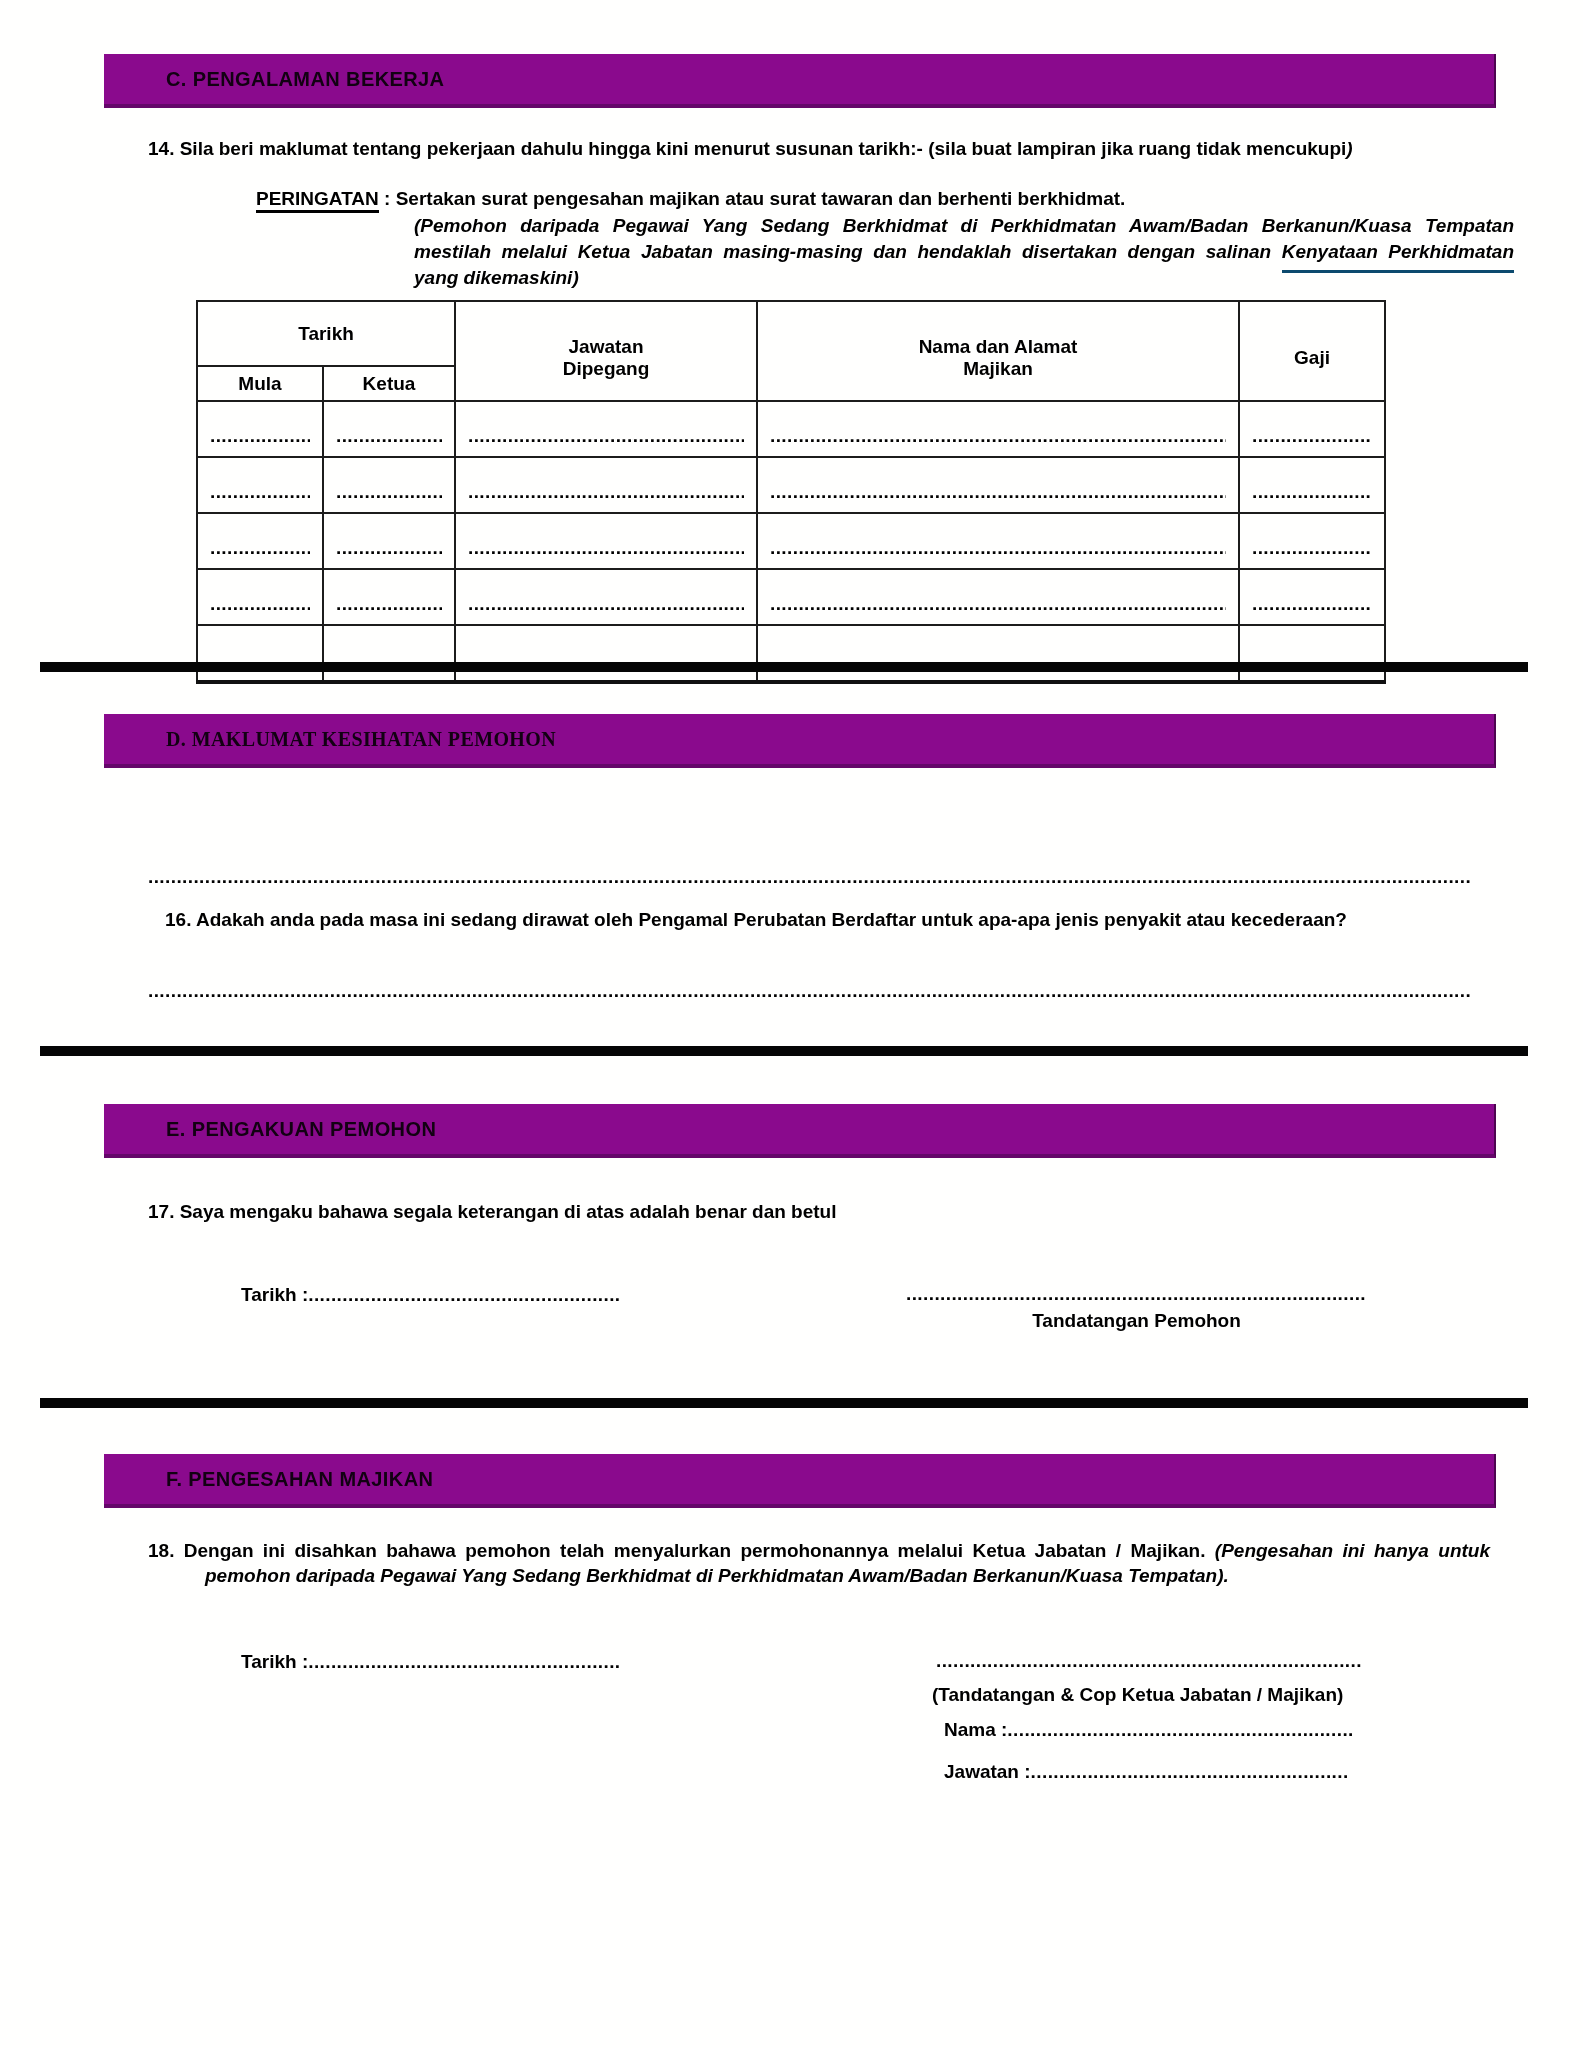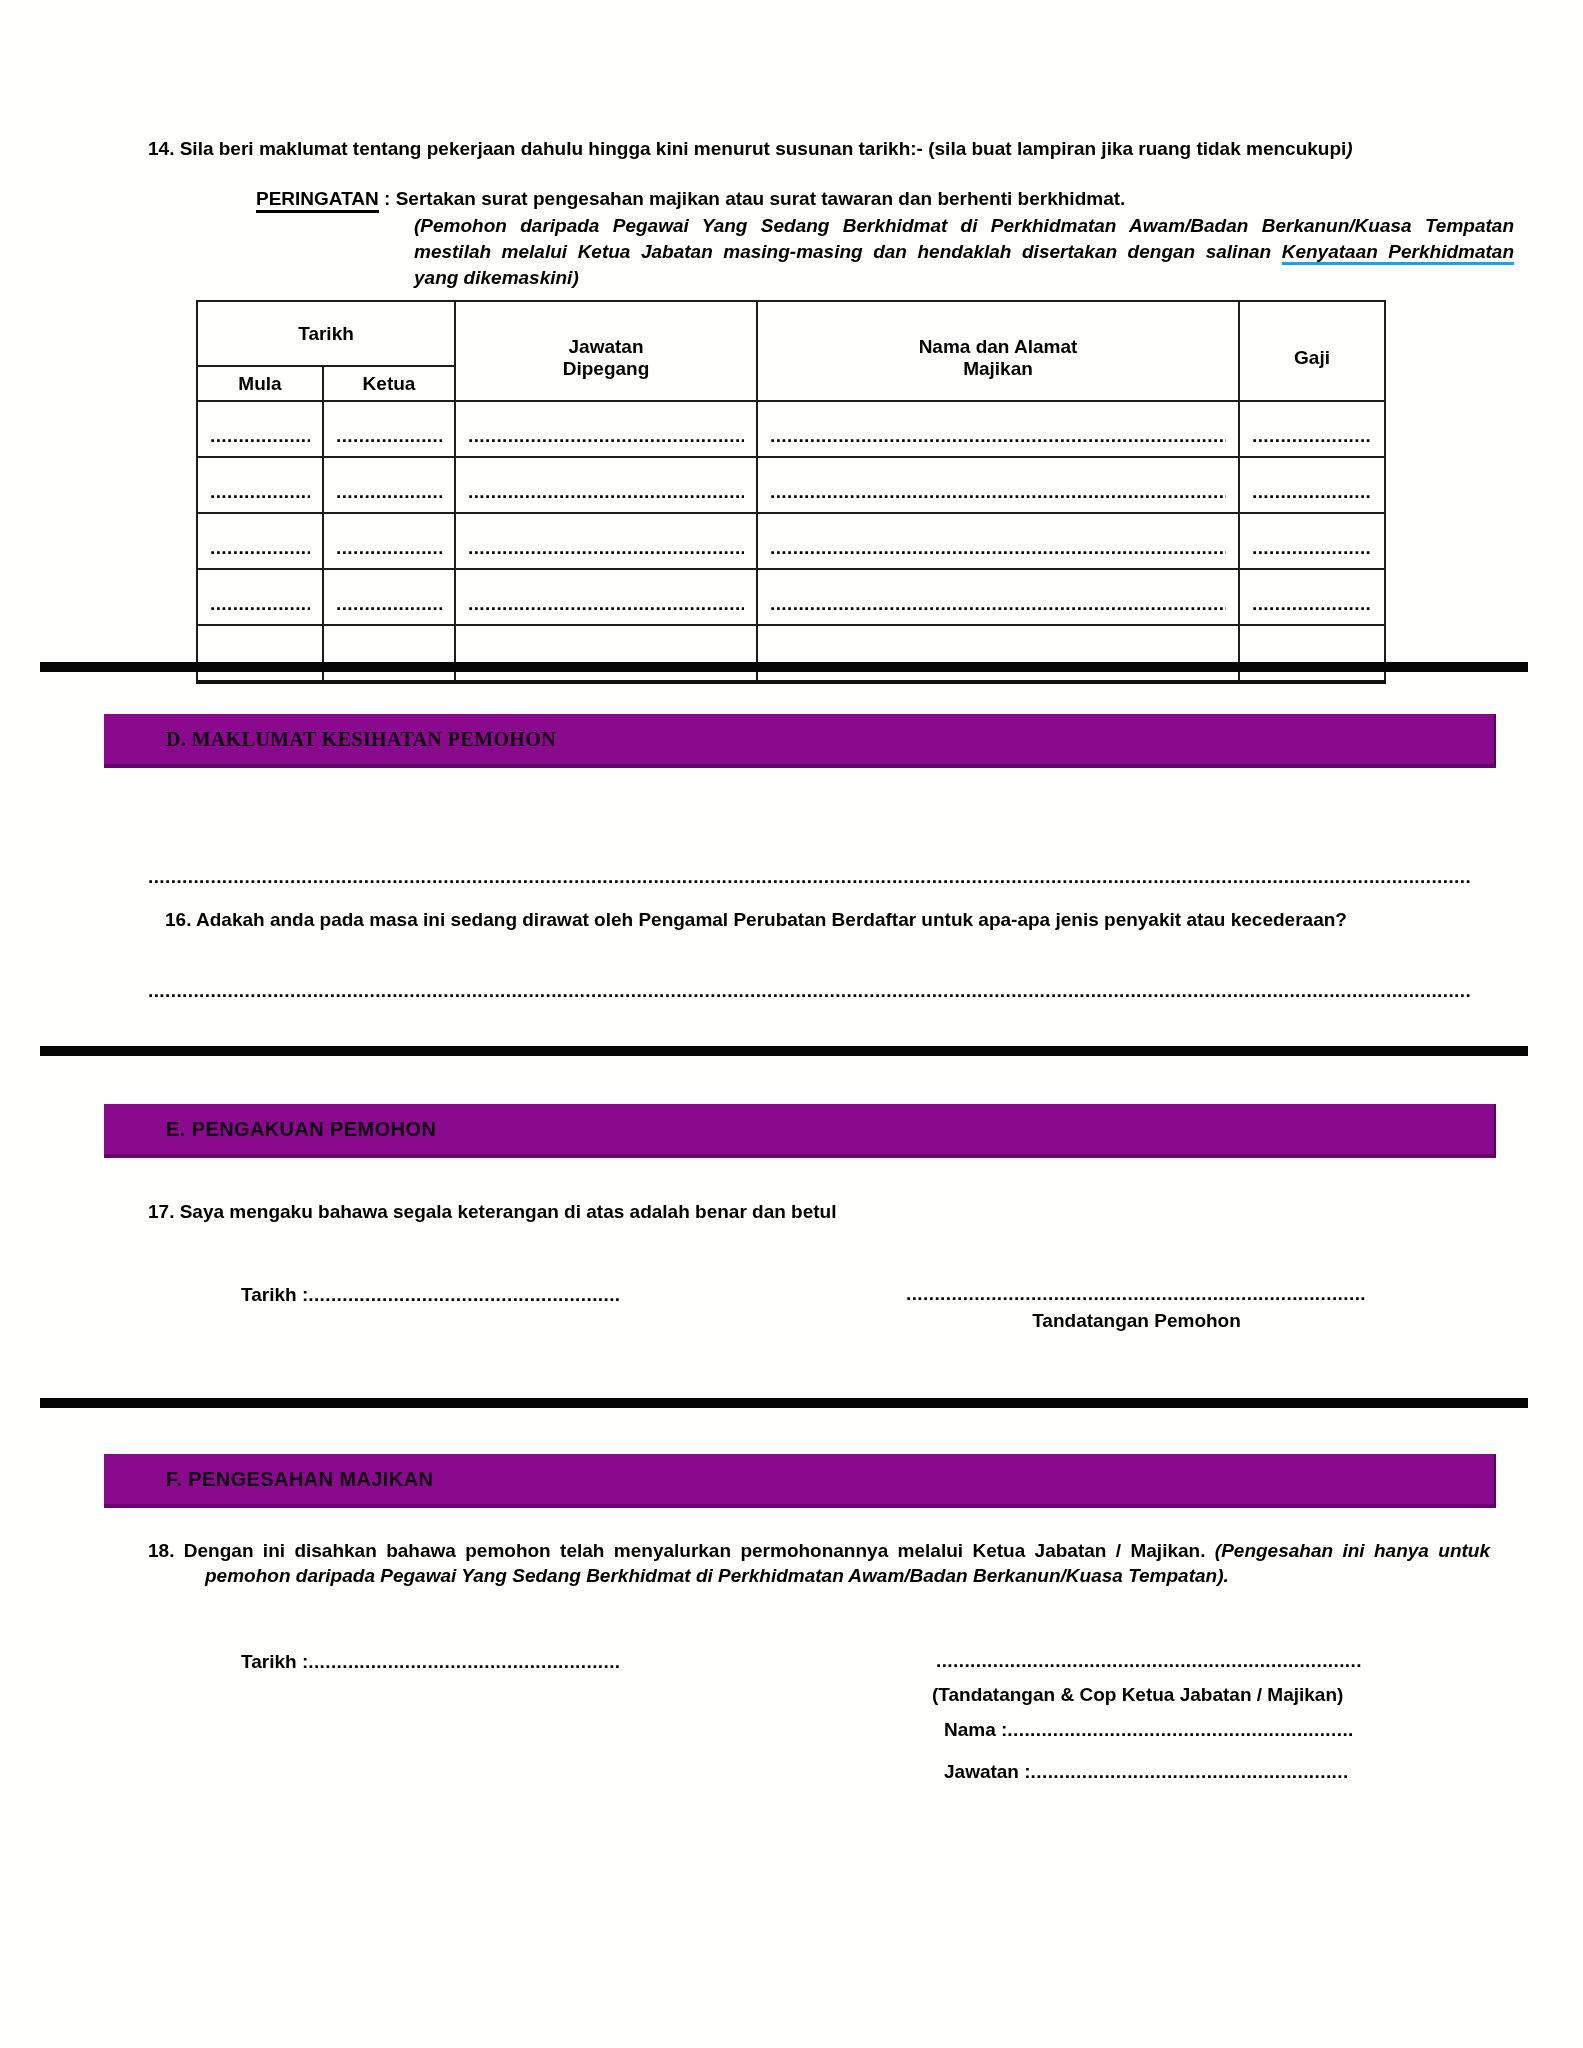--- a/index.html
+++ b/index.html
@@ -48,21 +48,21 @@
 
   .peringatan-label { border-bottom: 3px solid #000; padding-bottom: 1px; }
 
   .note-italic {
     font-style: italic;
     font-size: 19px;
     line-height: 26px;
     margin-left: 24px;
   }
   .jline { text-align: justify; text-align-last: justify; }
-  .u-thick { border-bottom: 3px solid #0ea5e9; padding-bottom: 0; }
+  .u-thick { border-bottom: 3px solid #0c4a6e; padding-bottom: 8px; }
 
   
   .leader {
     display: block;
     overflow: hidden;
     white-space: nowrap;
     font-size: 19px;
     letter-spacing: 0.4px;
   }
   .leader-inline {
@@ -102,20 +102,23 @@
   table.work-table tr.brow-last td { border-bottom: 4px solid #111; }
 
   .label-dots { display: flex; align-items: baseline; }
   .label-dots .lbl { white-space: nowrap; }
 </style>
 </head>
 <body>
 
 <div class="page">
 
+  <div class="section-bar" style="top:54px;">
+    <span class="bar-title">C. PENGALAMAN BEKERJA</span>
+  </div>
 
   <div class="abs bodytext num-item" style="top:137px; left:148px; width:1400px;"><span>14. Sila beri maklumat tentang pekerjaan dahulu hingga kini menurut susunan tarikh:- (sila buat lampiran jika ruang tidak mencukupi</span><span style="font-style:italic;">)</span></div>
 
   <div class="abs bodytext" style="top:187px; left:240px; width:1250px; white-space:nowrap;margin-left:16px;"><span class="peringatan-label">PERINGATAN</span><span> : </span><span>Sertakan surat pengesahan majikan atau surat tawaran dan berhenti berkhidmat.</span></div>
 
   <div class="abs note-italic" style="top:213px; left:390px; width:1100px;">
     <div class="jline">(Pemohon daripada Pegawai Yang Sedang Berkhidmat di Perkhidmatan Awam/Badan Berkanun/Kuasa Tempatan</div>
     <div class="jline"><span>mestilah melalui Ketua Jabatan masing-masing dan hendaklah disertakan dengan salinan </span><span class="u-thick">Kenyataan Perkhidmatan</span></div>
     <div>yang dikemaskini)</div>
   </div>

